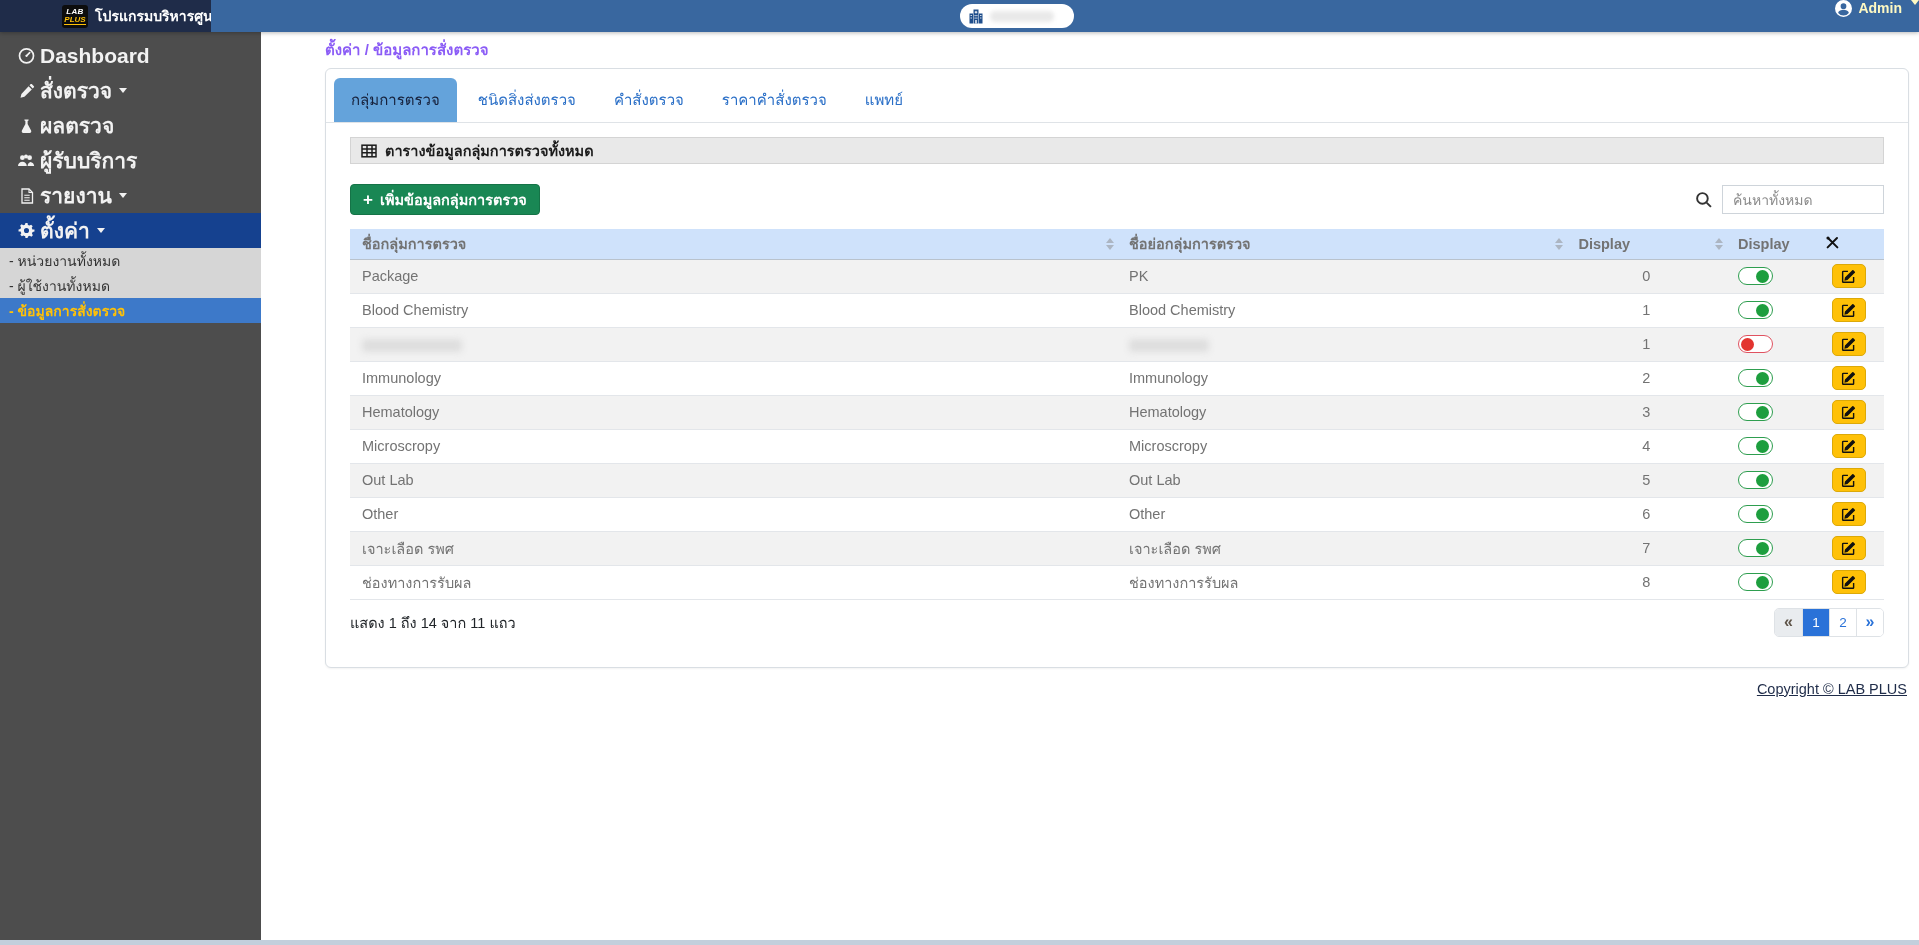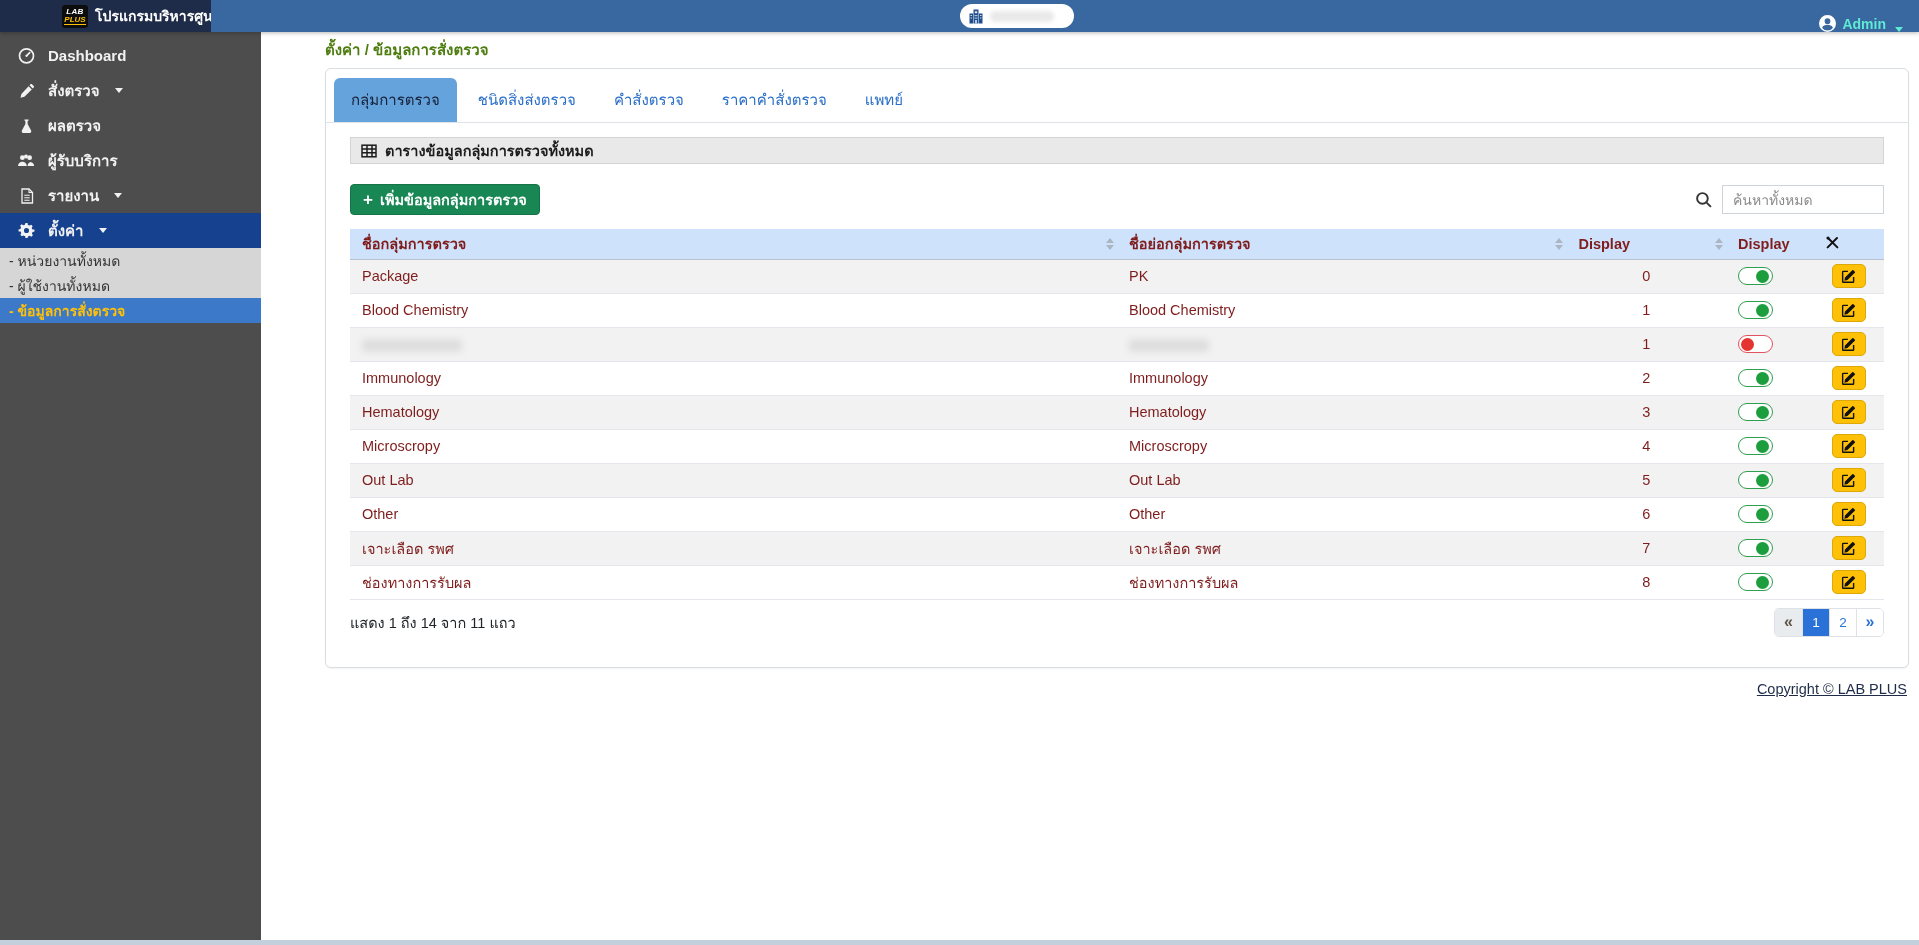--- a/index.html
+++ b/index.html
@@ -13,59 +13,59 @@
     gap:7px; padding-left:62px; flex:none; }
   .logo { width:26px; height:23px; background:#0d0d0d; border-radius:3px; display:flex; flex-direction:column;
     align-items:center; justify-content:center; line-height:1; flex:none; }
   .logo .l1 { color:#ffffff; font-size:8px; font-weight:bold; font-style:italic; letter-spacing:.3px; }
   .logo .l2 { color:#ffc107; font-size:8px; font-weight:bold; font-style:italic; border-bottom:1px solid #ffc107; }
   .brand-title { font-size:14px; font-weight:bold; white-space:nowrap; }
   .topbar-main { flex:1; background:#39679f; position:relative; }
   .hospital-pill { position:absolute; left:749px; top:4px; height:24px; min-width:114px; background:#ffffff;
     border-radius:12px; display:flex; align-items:center; gap:6px; padding:0 10px 0 8px; cursor:pointer; }
   .pill-blob { width:64px; height:11px; background:#e9e9e9; border-radius:5px; filter:blur(2px); }
-  .admin-box { position:absolute; right:16px; top:0; height:32px; display:flex; align-items:flex-end; gap:6px;
-    color:#5eead4; font-size:14px; font-weight:bold; cursor:pointer; }
+  .admin-box { position:absolute; right:0; top:0; height:32px; display:flex; align-items:flex-start; gap:6px;
+    color:#fef9c3; font-size:14px; font-weight:bold; cursor:pointer; }
   .caret { width:0; height:0; border-left:4px solid transparent; border-right:4px solid transparent;
     border-top:5px solid currentColor; margin-left:3px; }
 
   
   .sidebar { position:fixed; top:32px; left:0; width:261px; height:908px; background:#4d4d4d; color:#f2f2f2; z-index:10; }
   .side-menu { padding-top:6px; }
-  .side-item { height:35px; display:flex; align-items:center; gap:12px; padding-left:17px;
-    font-size:15px; font-weight:bold; cursor:pointer; white-space:nowrap; }
+  .side-item { height:35px; display:flex; align-items:center; gap:4px; padding-left:17px;
+    font-size:21px; font-weight:bold; cursor:pointer; white-space:nowrap; }
   .side-item.active { background:#15418f; }
   .side-item .ico { width:19px; display:flex; justify-content:center; align-items:center; flex:none; }
   .submenu { background:#d6d6d6; color:#333333; }
   .sub-item { height:25px; display:flex; align-items:center; padding-left:9px; font-size:14px; cursor:pointer; white-space:nowrap; }
   .sub-item.active { background:#3d79c9; color:#ffc107; font-weight:bold; }
 
   
   .content { position:absolute; top:32px; left:261px; width:1658px; padding:0 10px 0 64px; background:#fff; }
-  .breadcrumb { height:36px; display:flex; align-items:center; font-size:15px; font-weight:bold; color:#4d7c0f; }
+  .breadcrumb { height:36px; display:flex; align-items:center; font-size:15px; font-weight:bold; color:#8b5cf6; }
   .card { border:1px solid #d9dee3; border-radius:6px; background:#fff; box-shadow:0 1px 2px rgba(0,0,0,.05); }
 
   .tabs { display:flex; gap:4px; padding:9px 8px 0; border-bottom:1px solid #dfe3e7; }
   .tab { height:44px; display:flex; align-items:center; padding:0 17px; font-size:15px; color:#2a6fc7;
     border-radius:6px 6px 0 0; cursor:pointer; white-space:nowrap; }
   .tab.active { background:#64a3db; color:#16203a; }
 
   .tab-body { padding:14px 24px 30px; }
   .panel-heading { height:27px; background:#e9e9e9; border:1px solid #d4d4d4; display:flex; align-items:center;
     gap:8px; padding:0 10px; font-size:14.5px; font-weight:bold; color:#1c1c1c; }
   .toolbar { margin-top:20px; display:flex; align-items:center; justify-content:space-between; }
   .btn-add { height:31px; background:#198754; color:#fff; border:1px solid #157347; border-radius:4px;
     display:flex; align-items:center; gap:7px; padding:0 12px; font-size:14.5px; font-weight:bold; cursor:pointer; }
   .btn-add .plus { font-size:17px; font-weight:bold; line-height:1; }
   .search-wrap { display:flex; align-items:center; gap:10px; }
   .search-wrap input { width:162px; height:29px; border:1px solid #ced4da; border-radius:0; padding:0 10px;
     font-size:14px; color:#333; font-family:inherit; }
   .search-wrap input::placeholder { color:#8a8a8a; }
 
-  table.data { width:100%; border-collapse:collapse; margin-top:14px; font-size:14.5px; color:#7f1d1d; }
+  table.data { width:100%; border-collapse:collapse; margin-top:14px; font-size:14.5px; color:#737373; }
   table.data thead th { background:#cfe2fb; text-align:left; font-weight:bold; height:30px; padding:0 12px;
     border-bottom:1px solid #b9c2cc; position:relative; cursor:pointer; }
   th .sorter { position:absolute; right:3px; top:50%; transform:translateY(-50%); display:flex;
     flex-direction:column; gap:2px; opacity:.5; }
   .tri-up { width:0; height:0; border-left:4px solid transparent; border-right:4px solid transparent; border-bottom:5px solid #8a8a8a; }
   .tri-dn { width:0; height:0; border-left:4px solid transparent; border-right:4px solid transparent; border-top:5px solid #8a8a8a; }
   table.data tbody td { height:34px; padding:0 12px; border-bottom:1px solid #e3e6ea; }
   table.data tbody tr:nth-child(odd) { background:#f2f2f2; }
   td.c-display { text-align:center; }
   th.h-tools { text-align:center; cursor:default; }

